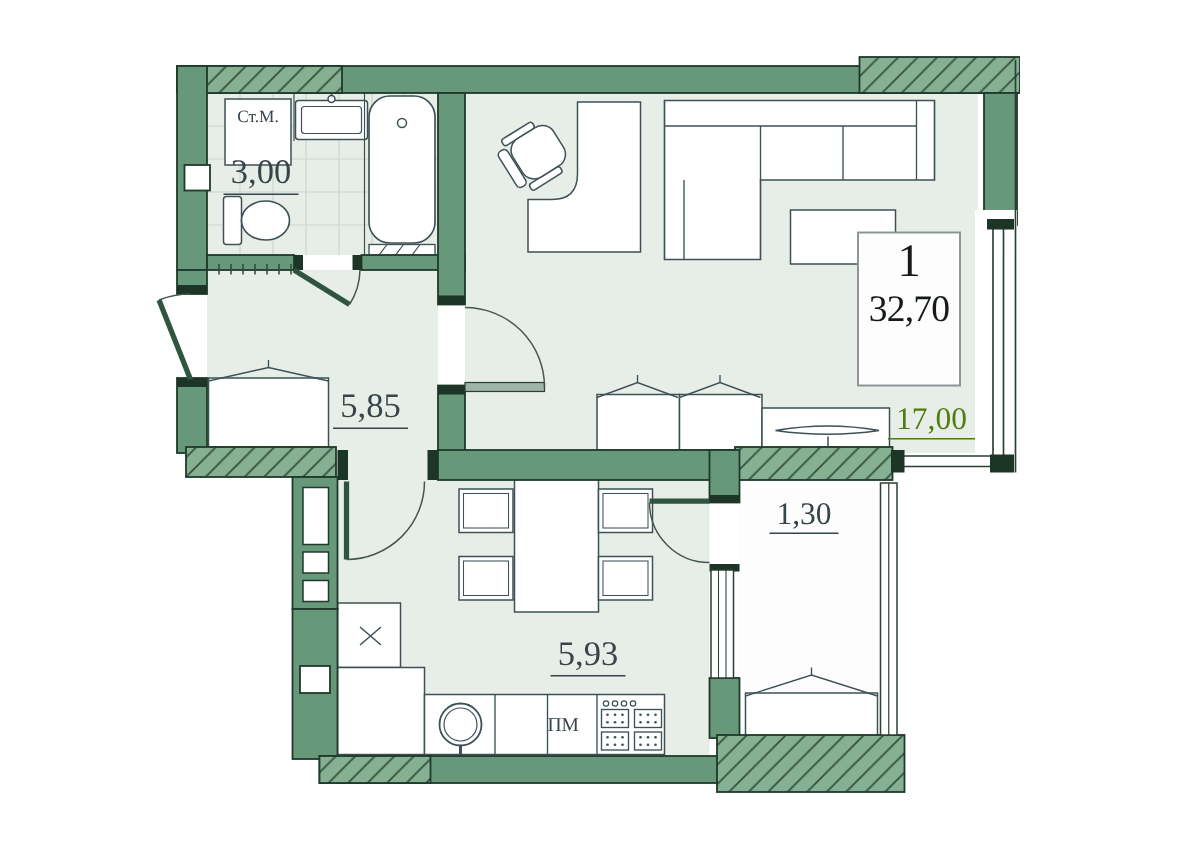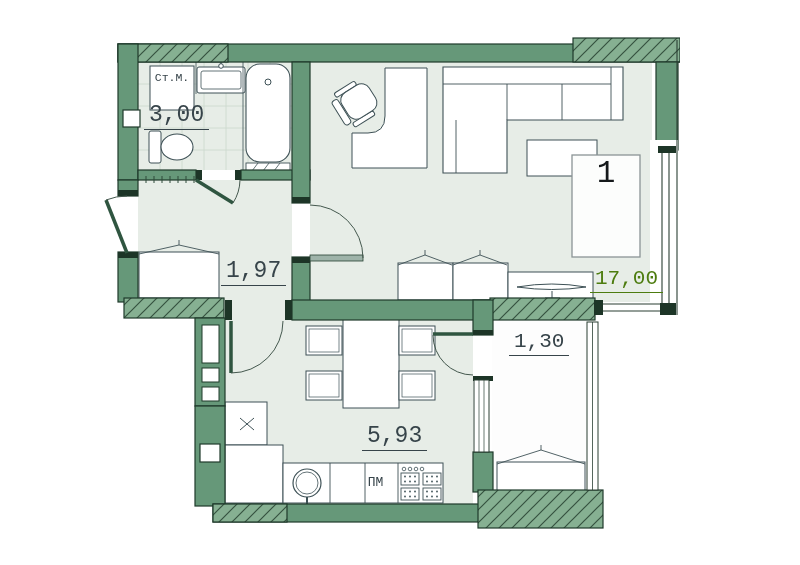--- a/index.html
+++ b/index.html
@@ -1,17 +1,17 @@
 <!DOCTYPE html>
 <html><head>
 <meta charset="utf-8">
 <style>
   html,body{margin:0;padding:0;background:#ffffff;}
   .stage{position:relative;width:680px;height:565px;background:#ffffff;overflow:hidden;
-         font-family:Liberation Mono, monospace;border-radius:13px;}
+         font-family:Liberation Serif, serif;border-radius:13px;}
   .stage svg{position:absolute;left:0;top:0;}
   .lbl{position:absolute;color:#37444a;text-align:center;line-height:1.05;}
   .lbl .u{display:inline-block;border-bottom:1.6px solid currentColor;padding:0 5px 2px;}
   .lbl.muted{color:#4d7c0f;}
   .area-lbl{font-size:23px;}
   .small-lbl{font-size:11.5px;}
   .pm-lbl{font-size:13px;padding-left:28px;}
   .loggia-lbl{font-size:21px;}
   .win-lbl{font-size:21px;}
   .infobox-text{position:absolute;left:572px;top:157px;width:68px;text-align:center;color:#15191b;}
@@ -189,30 +189,31 @@
   <rect x="572" y="155" width="68" height="102" fill="#fcfdfc" stroke="#8b9496" stroke-width="1.3"></rect>
 </svg>
 
 <div class="lbl small-lbl" style="left:151px;top:72px;width:42px;">
   <span>Ст.М.</span>
 </div>
 <div class="lbl area-lbl" style="left:144px;top:103px;width:60px;">
   <span class="u">3,00</span>
 </div>
 <div class="lbl area-lbl" style="left:221px;top:259px;width:52px;">
-  <span class="u">1,97</span>
+  <span class="u">5,85</span>
 </div>
 <div class="lbl area-lbl" style="left:362px;top:424px;width:60px;">
   <span class="u">5,93</span>
 </div>
 <div class="lbl loggia-lbl" style="left:509px;top:331px;width:54px;">
   <span class="u">1,30</span>
 </div>
 <div class="lbl win-lbl muted" style="left:590px;top:268px;width:62px;">
   <span class="u">17,00</span>
 </div>
 <div class="lbl pm-lbl" style="left:330px;top:476px;width:35px;">
   <span>ПМ</span>
 </div>
 <div class="infobox-text">
   <div class="n1">1</div>
+  <div class="n2">32,70</div>
 </div>
 </div>
 
 </body></html>

